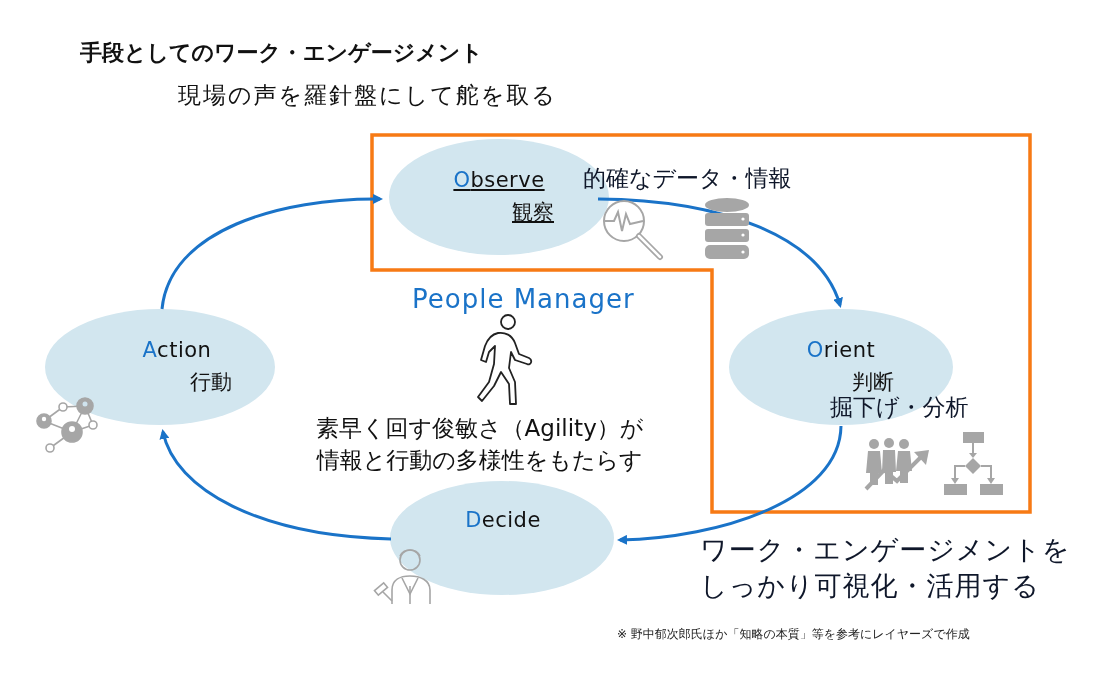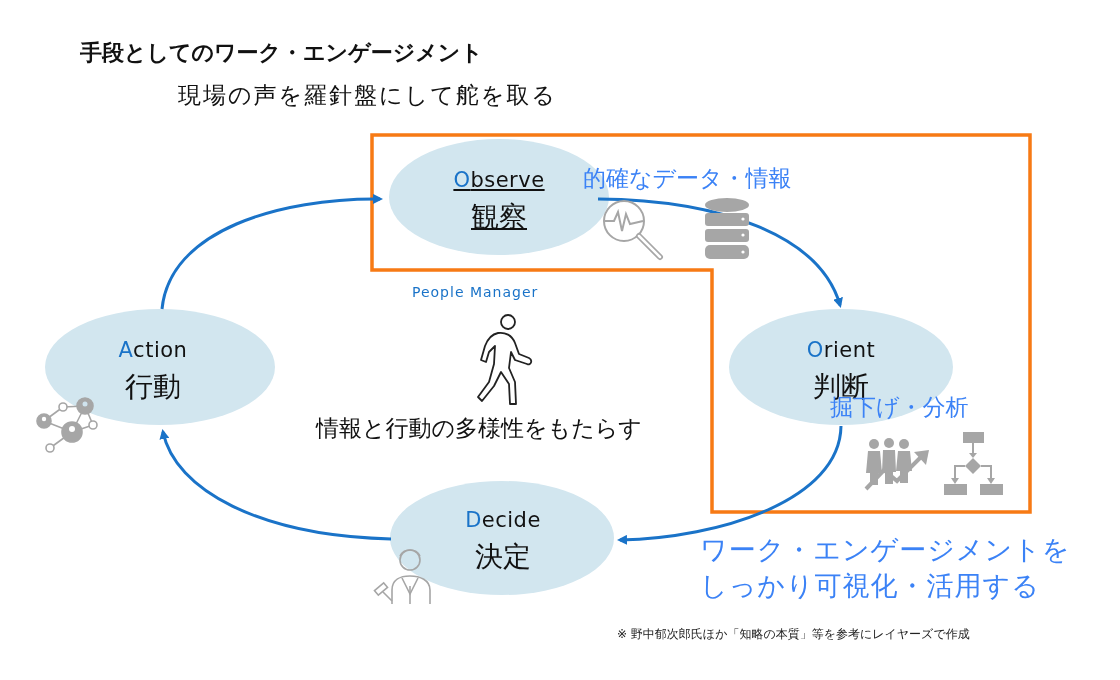--- a/index.html
+++ b/index.html
@@ -5,25 +5,25 @@
     html, body { margin: 0; padding: 0; background: #ffffff; }
     body { width: 1120px; height: 680px; position: relative; overflow: hidden;
            font-family: "DejaVu Sans", "Liberation Sans", sans-serif; color: #111; }
     .abs { position: absolute; }
     #canvas { position: absolute; left: 0; top: 0; width: 1120px; height: 680px; }
     .title1 { left: 80px; top: 38px; font-size: 22px; font-weight: bold; letter-spacing: 0px; white-space: nowrap; }
     .title2 { left: 178px; top: 80px; font-size: 23px; letter-spacing: 2px; white-space: nowrap; }
     .node-label { position: absolute; text-align: center; white-space: nowrap; }
     .node-label .en { font-size: 21px; letter-spacing: 0.5px; }
     .node-label .en .init { color: #1a73c8; }
-    .node-label .jp { font-size: 28px; margin-top: 6px; }
-    .orange { color: #3b82f6; }
+    .node-label .jp { font-size: 21px; margin-top: 6px; text-align: right; }
+    .orange { color: #0f172a; }
     .blue { color: #1a73c8; }
     .annot { position: absolute; white-space: nowrap; font-size: 23px; }
-    .center-title { left: 412px; top: 284px; font-size: 14px; letter-spacing: 1px; }
+    .center-title { left: 412px; top: 284px; font-size: 26px; letter-spacing: 1px; }
     .center-body { left: 316px; top: 412px; font-size: 23px; line-height: 32px; text-align: center; white-space: nowrap; }
     .big-orange { left: 700px; top: 532px; font-size: 27px; line-height: 36px; letter-spacing: 1px; white-space: nowrap; }
     .footnote { left: 592px; top: 626px; font-size: 12px; white-space: nowrap; color: #222; margin-left: 25px; }
   </style>
 </head>
 <body>
 
 <svg id="canvas" viewBox="0 0 1120 680" xmlns="http://www.w3.org/2000/svg">
   <defs>
     <marker id="arrowhead" markerWidth="10" markerHeight="10" refX="7" refY="5" orient="auto" markerUnits="userSpaceOnUse">
@@ -125,32 +125,32 @@
 <div class="node-label" style="left:444px; top:168px; width:110px;text-decoration:underline;">
   <div class="en"><span class="init">O</span><span>bserve</span></div>
   <div class="jp">観察</div>
 </div>
 <div class="node-label" style="left:788px; top:338px; width:106px;">
   <div class="en"><span class="init">O</span><span>rient</span></div>
   <div class="jp">判断</div>
 </div>
 <div class="node-label" style="left:448px; top:508px; width:110px;">
   <div class="en"><span class="init">D</span><span>ecide</span></div>
-  <div class="jp">決定</div>
 </div>
-<div class="node-label" style="left:98px; top:338px; width:110px;">
+<div class="node-label" style="left:122px; top:338px; width:110px;">
   <div class="en"><span class="init">A</span><span>ction</span></div>
   <div class="jp">行動</div>
 </div>
 
 <div class="annot orange" style="left:583px; top:163px;">的確なデータ・情報</div>
 <div class="annot orange" style="left:830px; top:392px;">掘下げ・分析</div>
 <div class="abs big-orange orange">
   <div>ワーク・エンゲージメントを</div>
   <div>しっかり可視化・活用する</div>
 </div>
 
 <div class="abs center-title blue">People Manager</div>
 <div class="abs center-body">
+  <div>素早く回す俊敏さ（Agility）が</div>
   <div>情報と行動の多様性をもたらす</div>
 </div>
 
 <div class="abs footnote">※ 野中郁次郎氏ほか「知略の本質」等を参考にレイヤーズで作成</div>
 
 </body></html>

